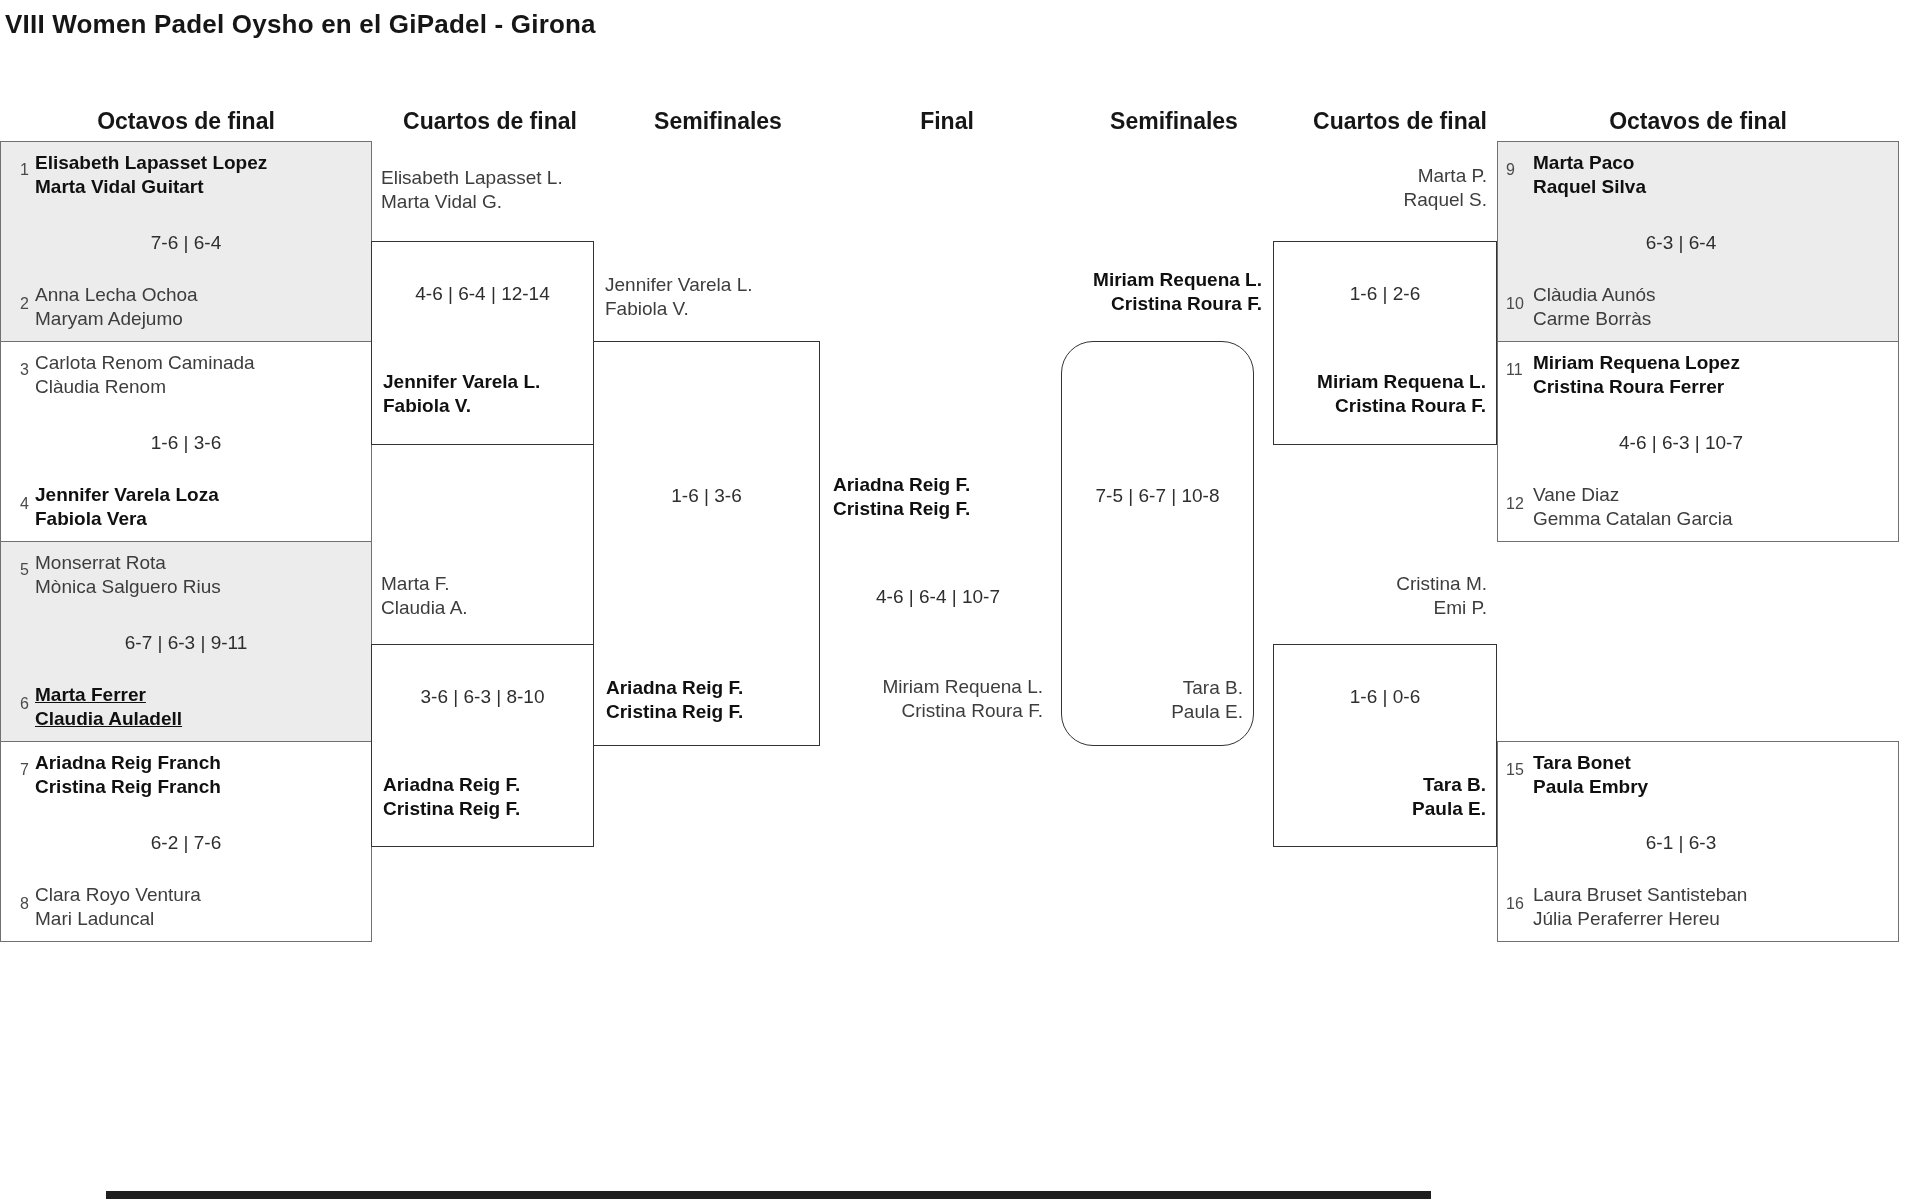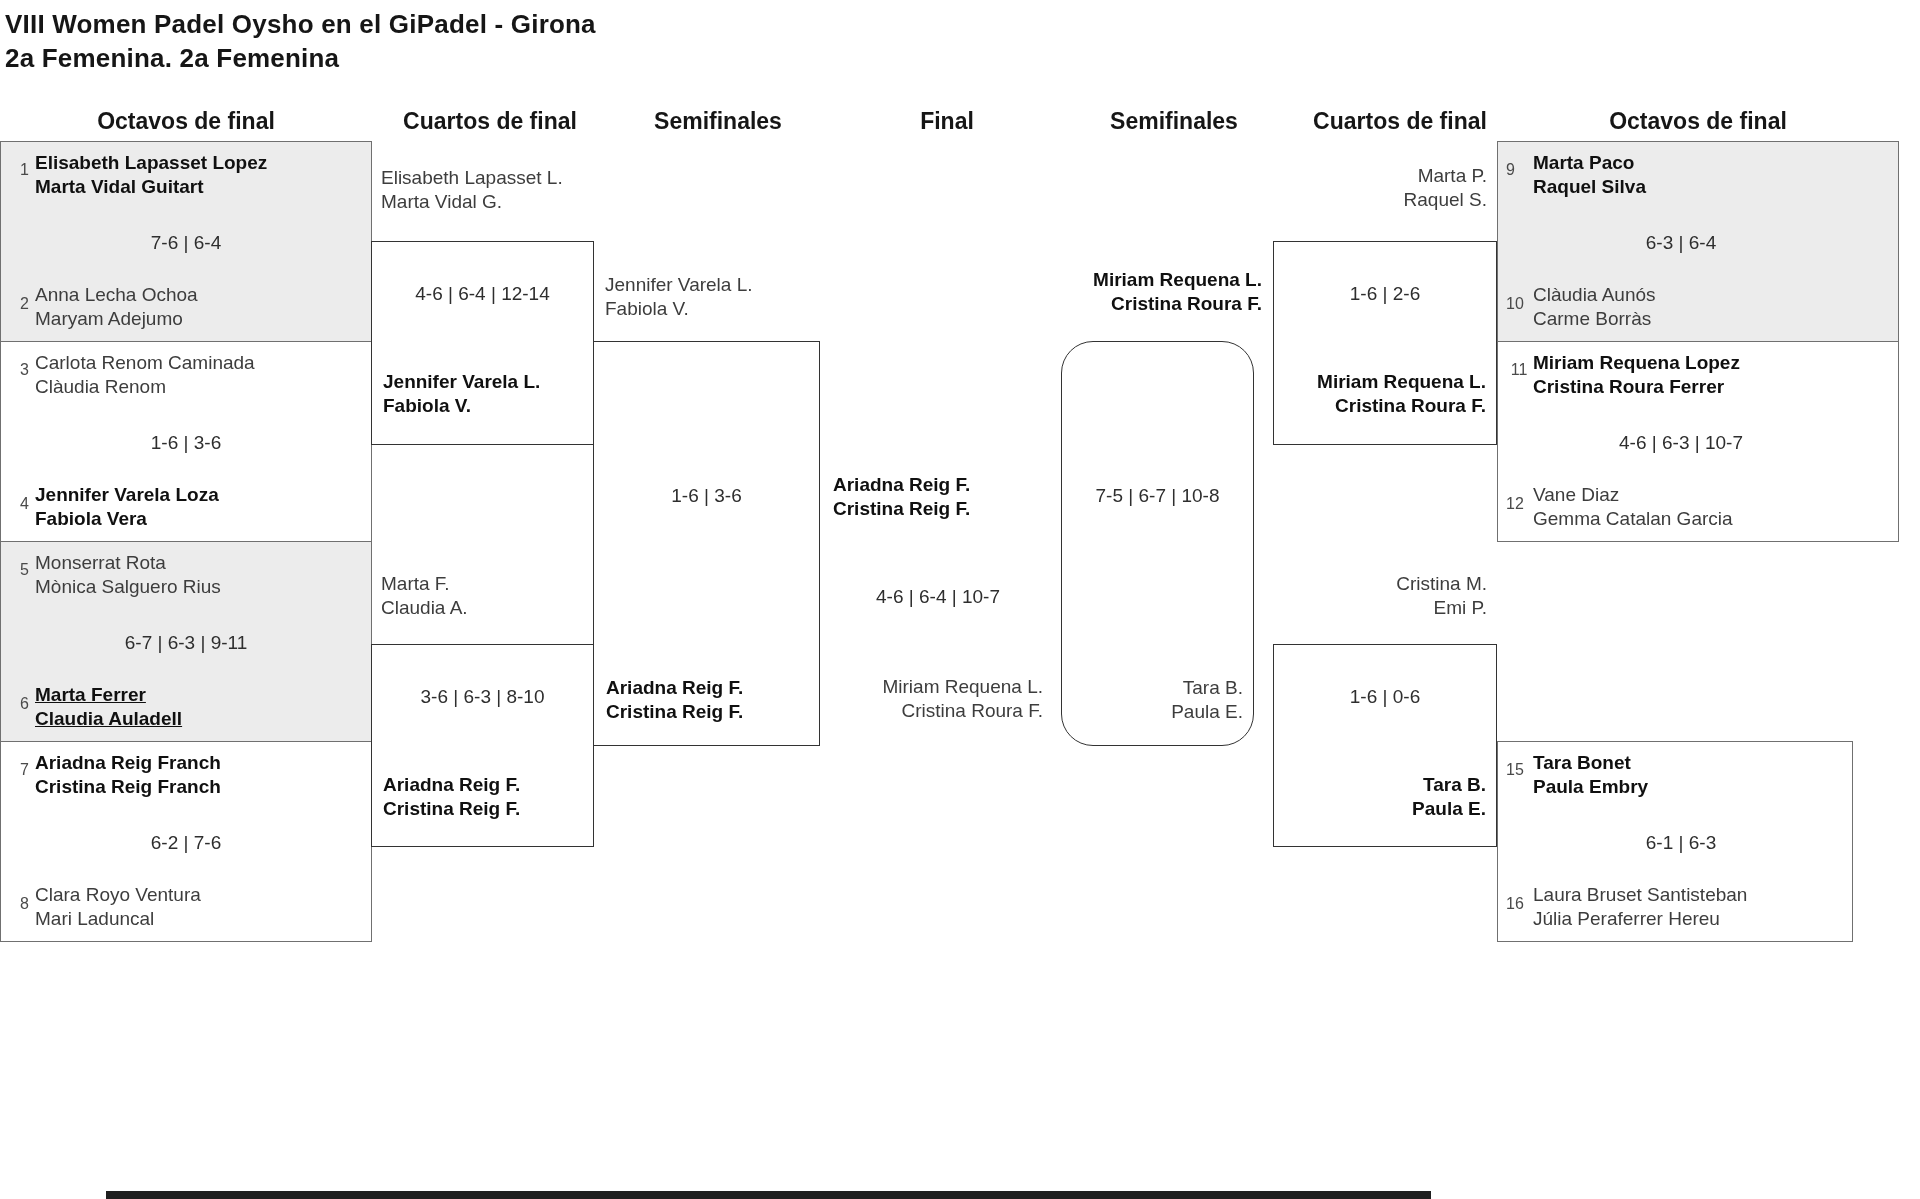--- a/index.html
+++ b/index.html
@@ -20,21 +20,20 @@
   .seed{position:absolute;font-size:16px;line-height:20px;color:#4a4a4a;}
   .score{position:absolute;font-size:19px;line-height:24px;color:#2e2e2e;text-align:center;}
   .scrollbar{position:absolute;left:106px;top:1191px;width:1325px;height:8px;background:#1f1f1f;}
 </style>
 </head>
 <body>
 
 <div class="bracket">
 
   <div class="title" style="top:7px;">VIII Women Padel Oysho en el GiPadel - Girona</div>
-  <div class="title" style="top:41px;">2a Femenina. 2a Femenina</div>
 
   <div class="rhead" style="left:76px;">Octavos de final</div>
   <div class="rhead" style="left:380px;">Cuartos de final</div>
   <div class="rhead" style="left:608px;">Semifinales</div>
   <div class="rhead" style="left:837px;">Final</div>
   <div class="rhead" style="left:1064px;">Semifinales</div>
   <div class="rhead" style="left:1290px;">Cuartos de final</div>
   <div class="rhead" style="left:1588px;">Octavos de final</div>
 
   <div class="box-oct gray" style="left:0;top:141px;width:372px;height:201px;">
@@ -181,35 +180,35 @@
     </div>
     <div class="score" style="left:0;top:89px;width:366px;">6-3 | 6-4</div>
     <div class="seed" style="left:8px;top:152px;width:26px;">10</div>
     <div class="team" style="left:35px;top:141px;">
       <div>Clàudia Aunós</div>
       <div>Carme Borràs</div>
     </div>
   </div>
 
   <div class="box-oct white" style="left:1497px;top:341px;width:402px;height:201px;">
-    <div class="seed" style="left:8px;top:18px;width:26px;text-align:center;">11</div>
+    <div class="seed" style="left:8px;top:18px;width:26px;">11</div>
     <div class="team b" style="left:35px;top:9px;">
       <div>Miriam Requena Lopez</div>
       <div>Cristina Roura Ferrer</div>
     </div>
     <div class="score" style="left:0;top:89px;width:366px;">4-6 | 6-3 | 10-7</div>
     <div class="seed" style="left:8px;top:152px;width:26px;">12</div>
     <div class="team" style="left:35px;top:141px;">
       <div>Vane Diaz</div>
       <div>Gemma Catalan Garcia</div>
     </div>
   </div>
 
 
-  <div class="box-oct white" style="left:1497px;top:741px;width:356px;height:201px;">
+  <div class="box-oct white" style="left:1497px;top:741px;width:402px;height:201px;">
     <div class="seed" style="left:8px;top:18px;width:26px;">15</div>
     <div class="team b" style="left:35px;top:9px;">
       <div>Tara Bonet</div>
       <div>Paula Embry</div>
     </div>
     <div class="score" style="left:0;top:89px;width:366px;">6-1 | 6-3</div>
     <div class="seed" style="left:8px;top:152px;width:26px;">16</div>
     <div class="team" style="left:35px;top:141px;">
       <div>Laura Bruset Santisteban</div>
       <div>Júlia Peraferrer Hereu</div>

